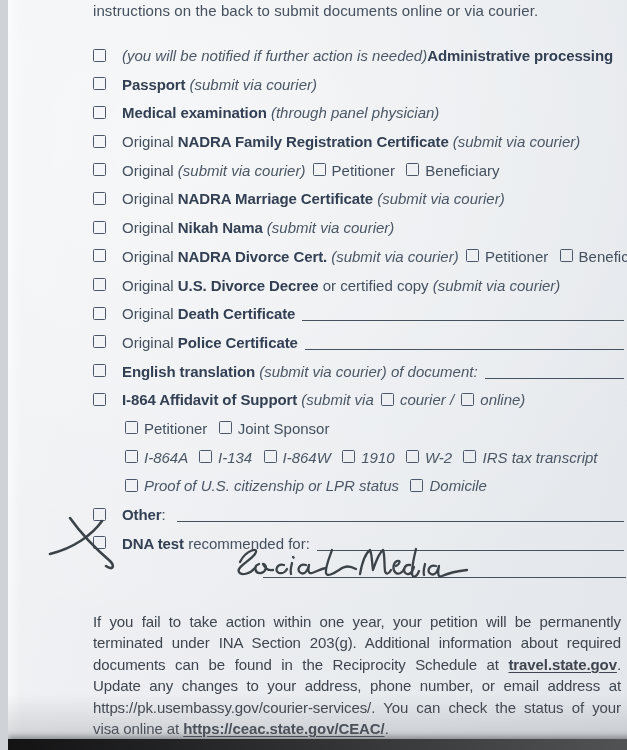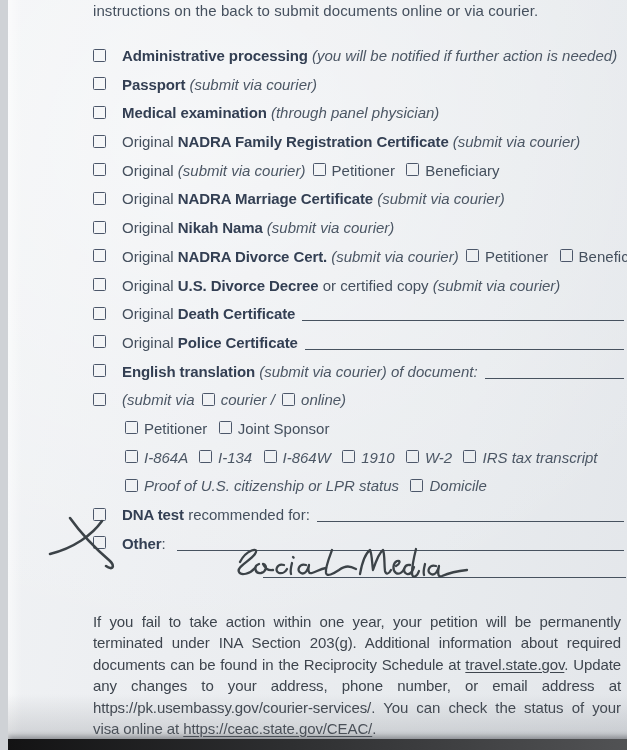--- a/index.html
+++ b/index.html
@@ -37,36 +37,36 @@
   .seg.n{color:#45505e;}
   .blank{flex:1 1 30px;min-width:20px;border-bottom:1.8px solid #47525f;
     align-self:flex-end;margin:0 2px 2px 3px;height:14px;}
   .ruled-line-2{position:absolute;left:255px;top:577px;width:363px;
     border-top:1.8px solid #47525f;}
   .xmark-svg{position:absolute;left:38px;top:503px;}
   .handwriting-svg{position:absolute;left:222px;top:540px;}
   .footer{position:absolute;left:85px;top:611px;width:528px;
     font-size:15px;line-height:21.4px;color:#3e454e;
     text-align:justify;letter-spacing:-0.1px;}
-  .footer .u{text-decoration:underline;text-underline-offset:2px;}
+  .footer .u{text-decoration:underline;text-underline-offset:2px;font-weight:bold;}
 </style>
 </head>
 <body>
 
 <div class="photo">
   <div class="edge-light"></div>
 
   <div class="intro">instructions on the back to submit documents online or via courier.</div>
 
   <div class="checklist" id="checklist">
       <div class="row">
         <span class="cbx lead"></span>
         <div class="rowtext">
+          <span class="seg i">(you will be notified if further action is needed)</span>
           <span class="seg b">Administrative processing </span>
-          <span class="seg i">(you will be notified if further action is needed)</span>
         </div>
       </div>
       <div class="row">
         <span class="cbx lead"></span>
         <div class="rowtext">
           <span class="seg b">Passport </span>
           <span class="seg i">(submit via courier)</span>
         </div>
       </div>
       <div class="row">
@@ -152,20 +152,21 @@
         <span class="cbx lead"></span>
         <div class="rowtext">
           <span class="seg b">English translation </span>
           <span class="seg i">(submit via courier) of document: </span>
           <span class="blank"></span>
         </div>
       </div>
       <div class="row">
         <span class="cbx lead"></span>
         <div class="rowtext">
+          <span class="seg b">I-864 Affidavit of Support </span>
           <span class="seg i">(submit via </span>
           <span class="cbx inline"></span>
           <span class="seg i">courier / </span>
           <span class="cbx inline"></span>
           <span class="seg i">online)</span>
         </div>
       </div>
       <div class="row indent">
         <div class="rowtext">
           <span class="cbx inline"></span>
@@ -189,35 +190,35 @@
           <span class="cbx inline"></span>
           <span class="seg i">IRS tax transcript</span>
         </div>
       </div>
       <div class="row indent">
         <div class="rowtext">
           <span class="cbx inline"></span>
           <span class="seg i">Proof of U.S. citizenship or LPR status  </span>
           <span class="cbx inline"></span>
           <span class="seg i">Domicile</span>
+        </div>
+      </div>
+      <div class="row">
+        <span class="cbx lead"></span>
+        <div class="rowtext">
+          <span class="seg b">Other</span>
+          <span class="seg n">:  </span>
+          <span class="blank"></span>
         </div>
       </div>
       <div class="row">
         <span class="cbx lead"></span>
         <div class="rowtext">
           <span class="seg b">DNA test</span>
           <span class="seg n"> recommended for: </span>
-          <span class="blank"></span>
-        </div>
-      </div>
-      <div class="row">
-        <span class="cbx lead"></span>
-        <div class="rowtext">
-          <span class="seg b">Other</span>
-          <span class="seg n">:  </span>
           <span class="blank"></span>
         </div>
       </div>
     </div>
 
   <div class="ruled-line-2"></div>
 
   <svg class="xmark-svg" width="110" height="78" viewBox="0 0 110 78" aria-label="handwritten X mark">
     <g fill="none" stroke="#3c4348" stroke-width="2.6" stroke-linecap="round">
       <path d="M24,15 C34,29 50,46 64,58 C69,63 67,68 60,63"></path>

